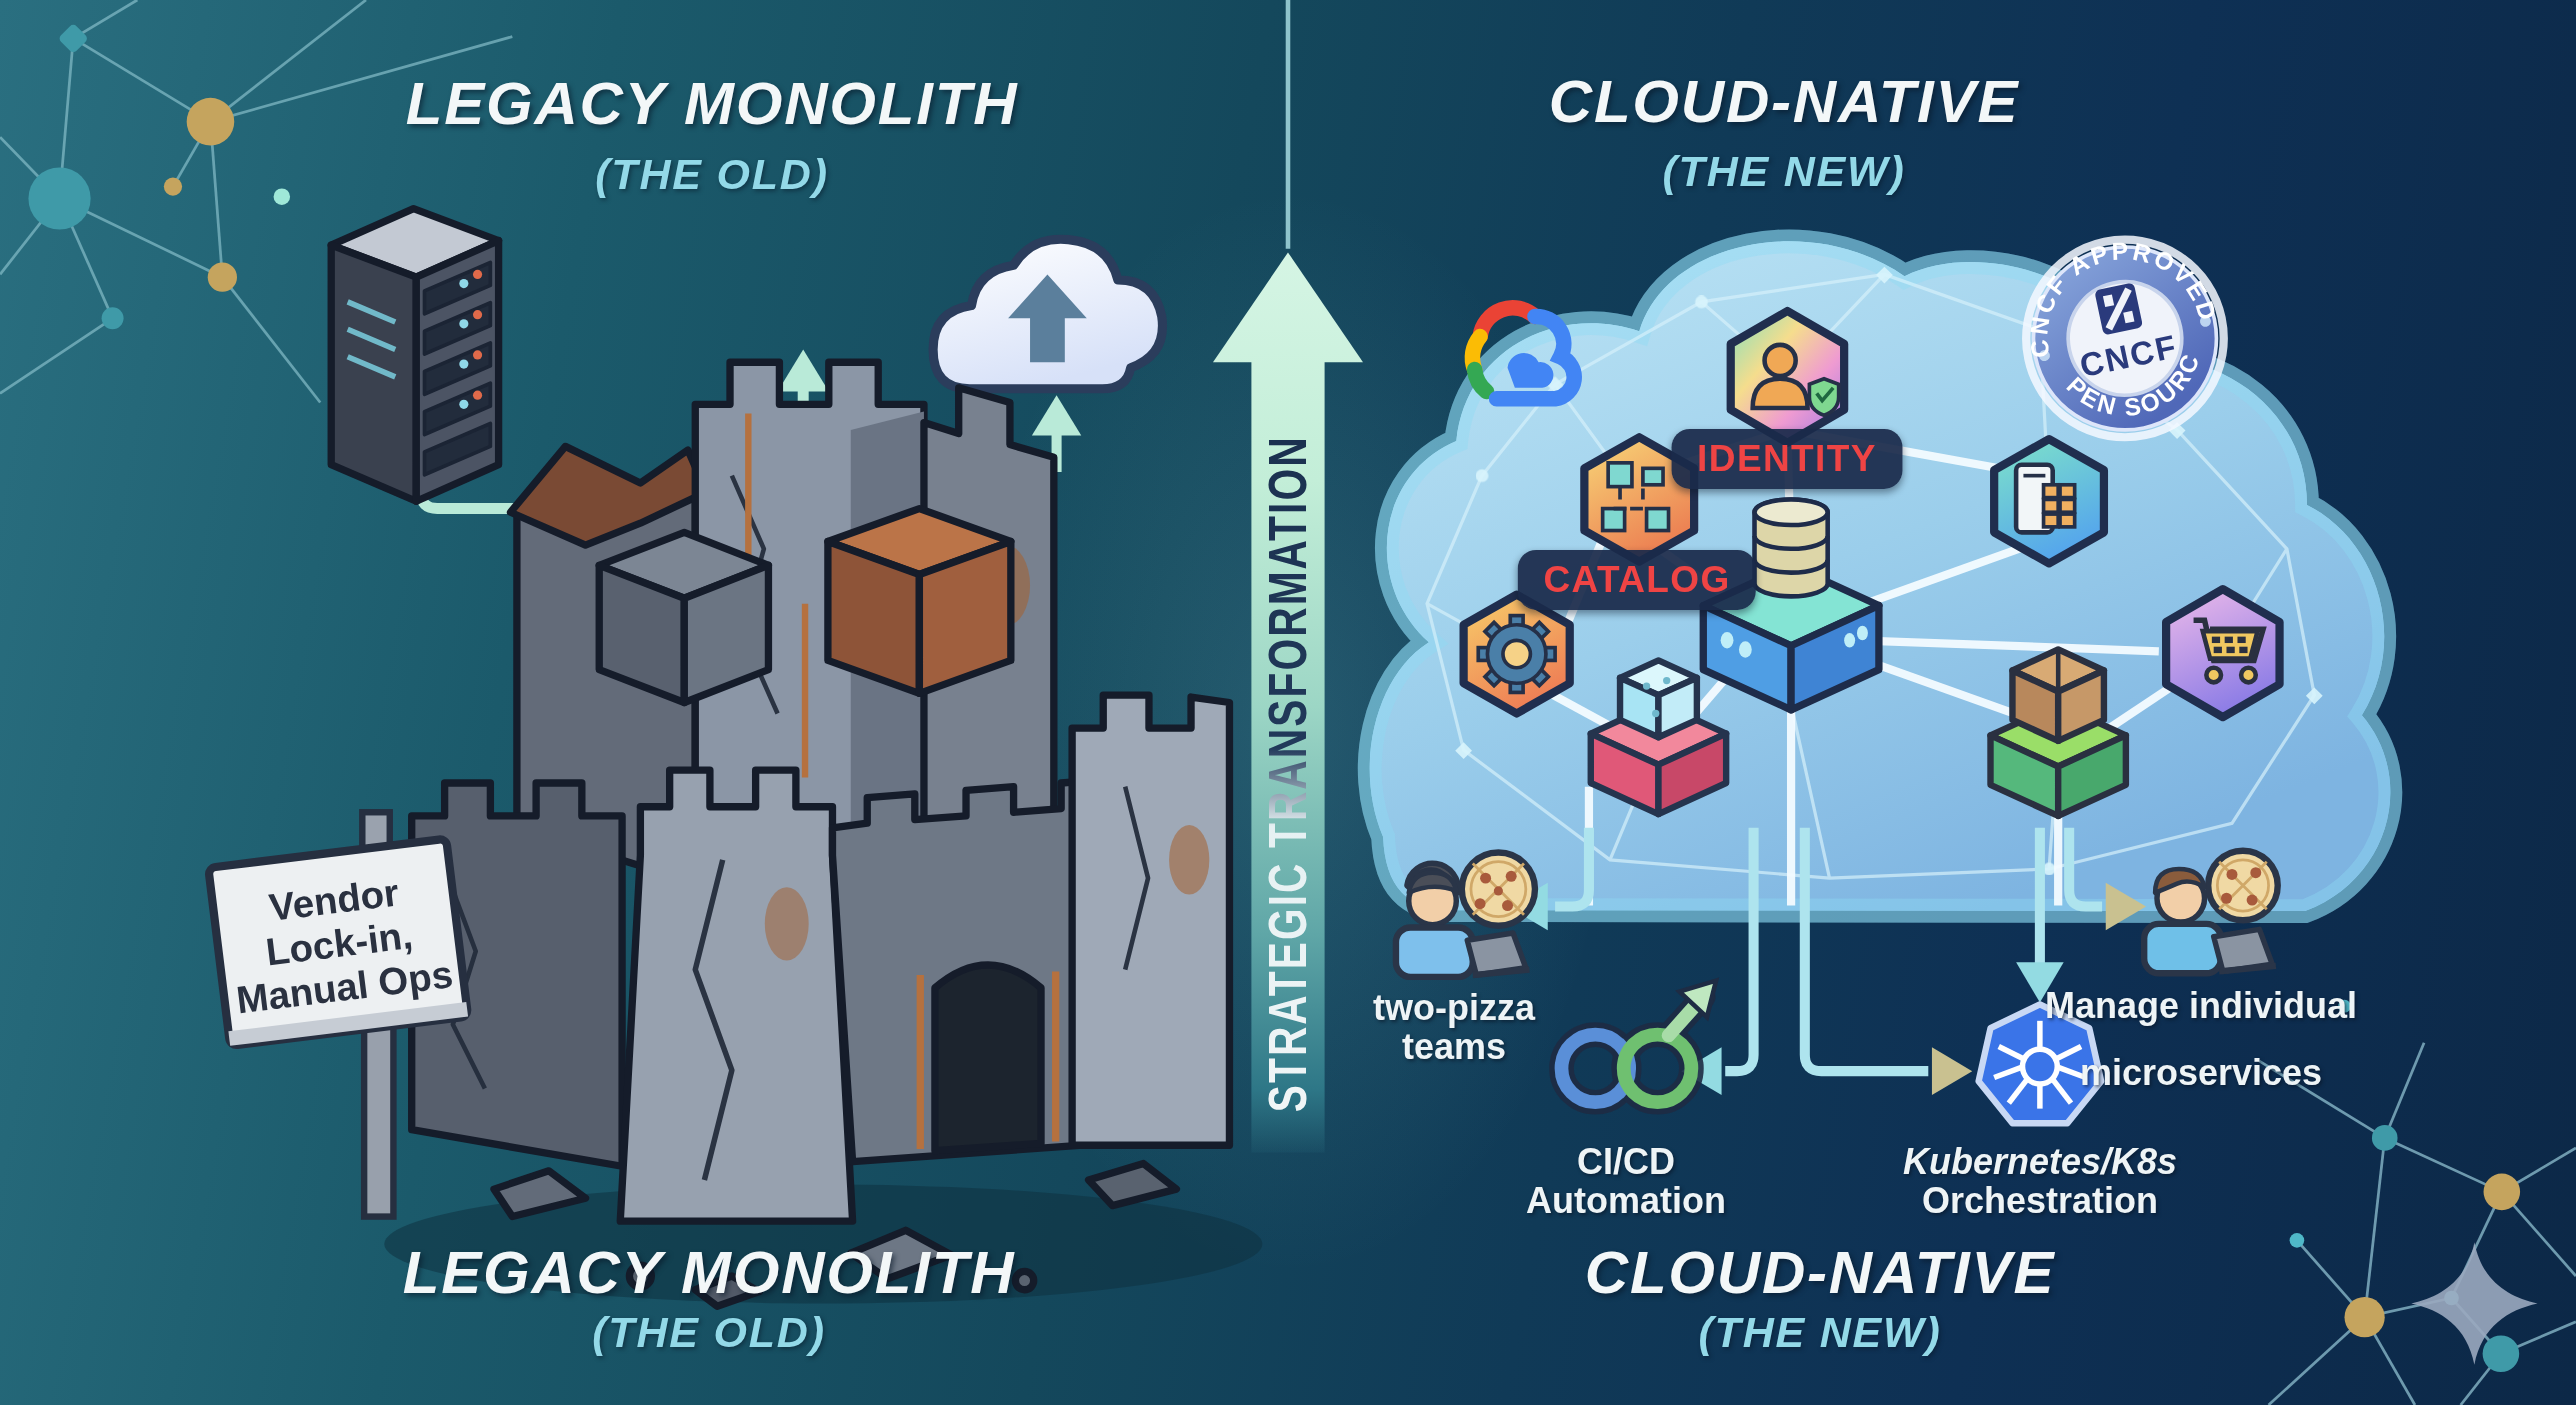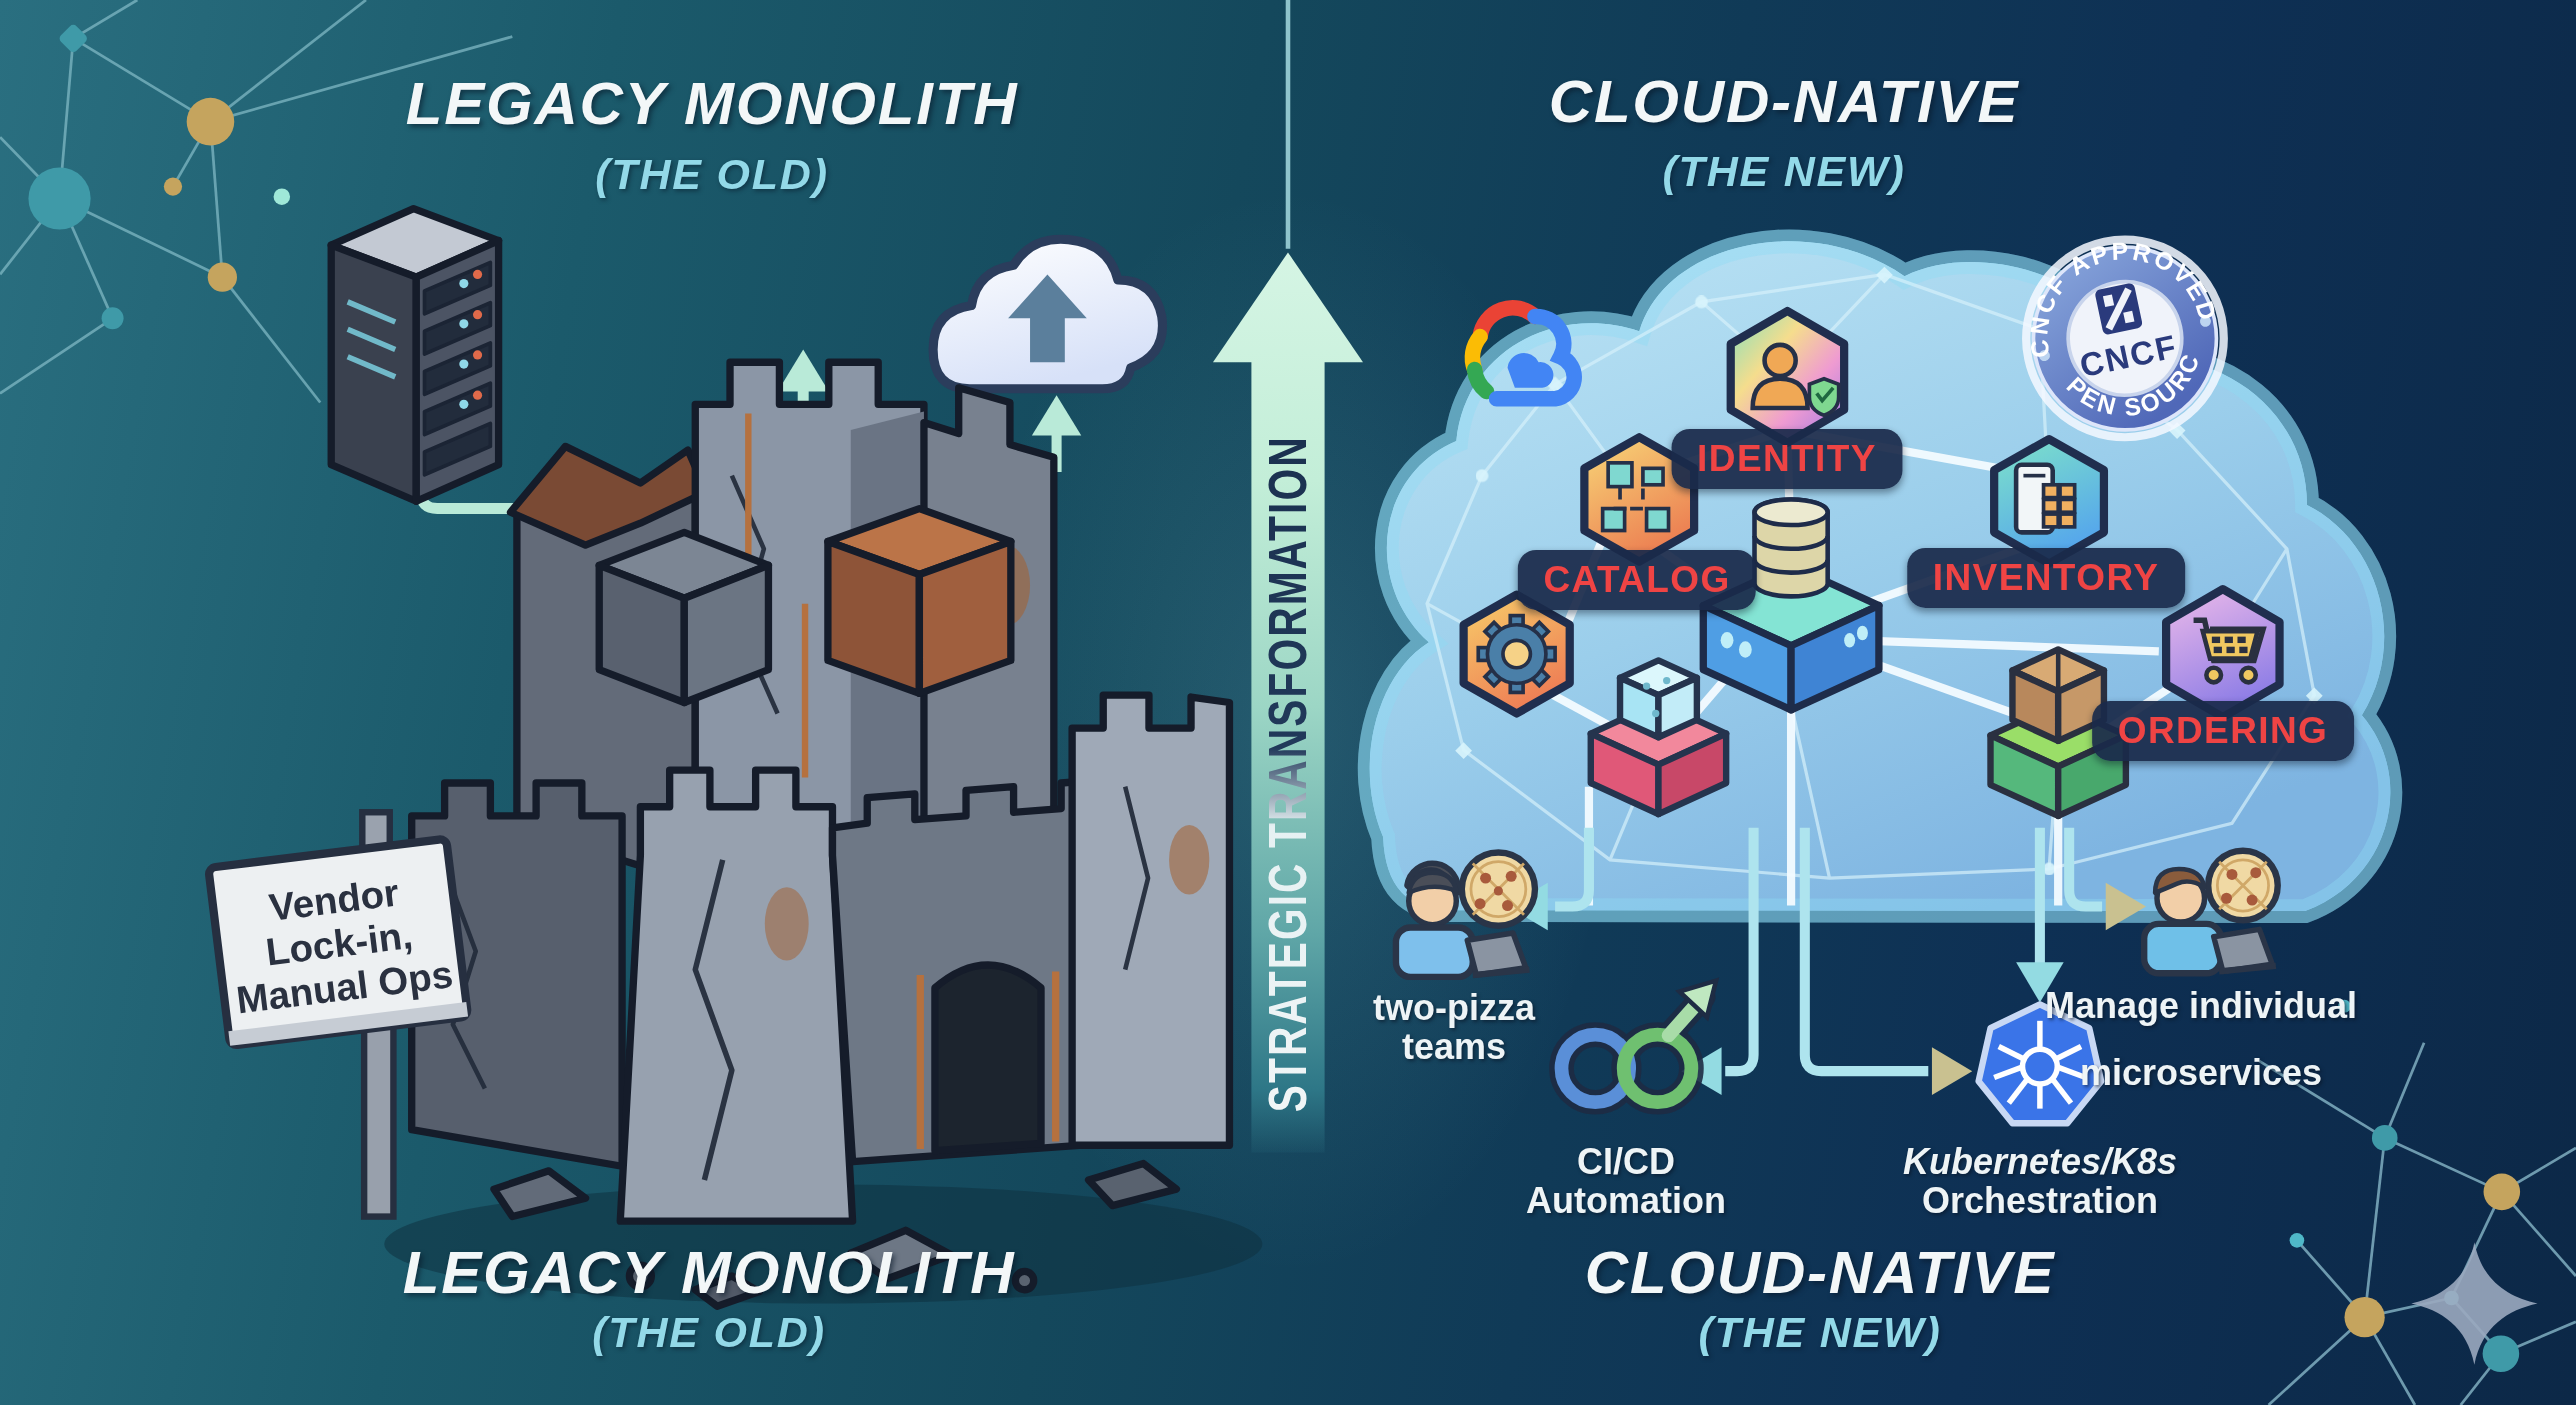--- a/index.html
+++ b/index.html
@@ -506,22 +506,20 @@
 <div class="txt subtitle" style="left:1784px;top:171px;">(THE NEW)</div>
 
 <div class="txt title" style="left:709px;top:1272px;">LEGACY MONOLITH</div>
 <div class="txt subtitle" style="left:709px;top:1332px;">(THE OLD)</div>
 
 <div class="txt title" style="left:1820px;top:1272px;">CLOUD-NATIVE</div>
 <div class="txt subtitle" style="left:1820px;top:1332px;">(THE NEW)</div>
 
 <div class="pill" style="left:1787px;top:459px;">IDENTITY</div>
 <div class="pill" style="left:1637px;top:580px;">CATALOG</div>
-<div class="pill" style="left:2046px;top:578px;">INVENTORY</div>
-<div class="pill" style="left:2223px;top:731px;">ORDERING</div>
 
 <div class="caption" style="left:1454px;top:1008px;text-align:center;">two-pizza</div>
 <div class="caption" style="left:1454px;top:1047px;">teams</div>
 
 <div class="caption" style="left:1626px;top:1162px;">CI/CD</div>
 <div class="caption" style="left:1626px;top:1201px;">Automation</div>
 
 <div class="caption" style="left:2040px;top:1162px;font-style:italic;">Kubernetes/K8s</div>
 <div class="caption" style="left:2040px;top:1201px;">Orchestration</div>
 

